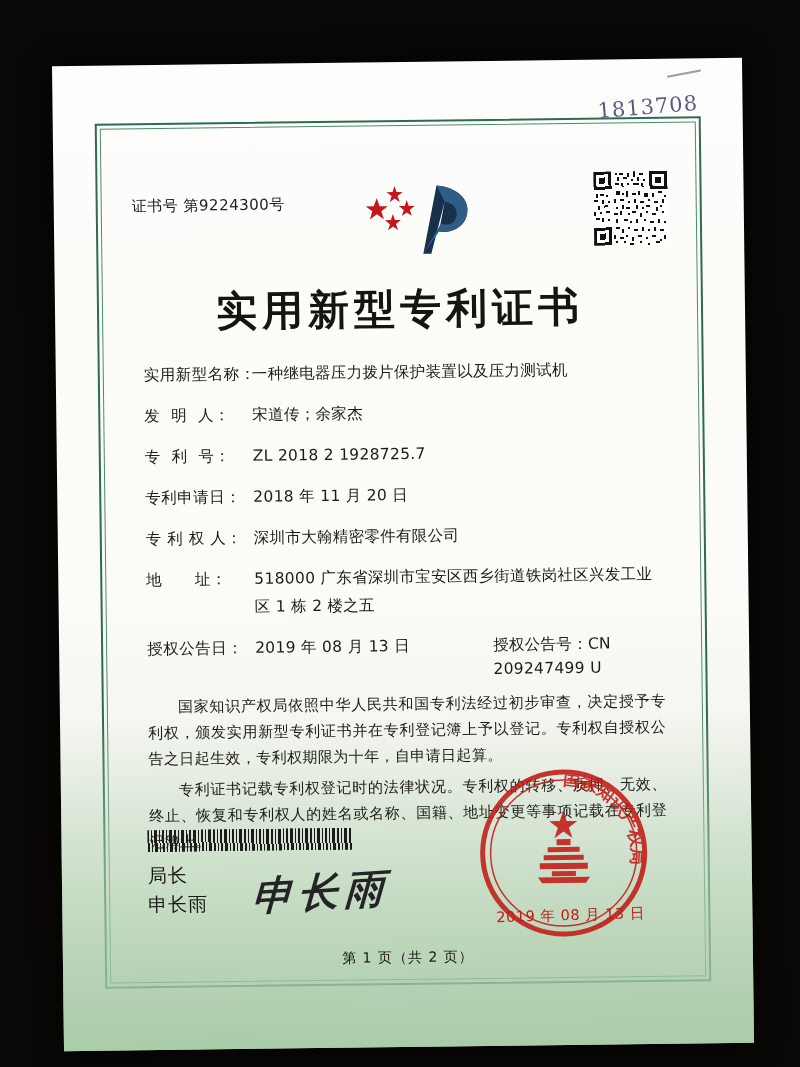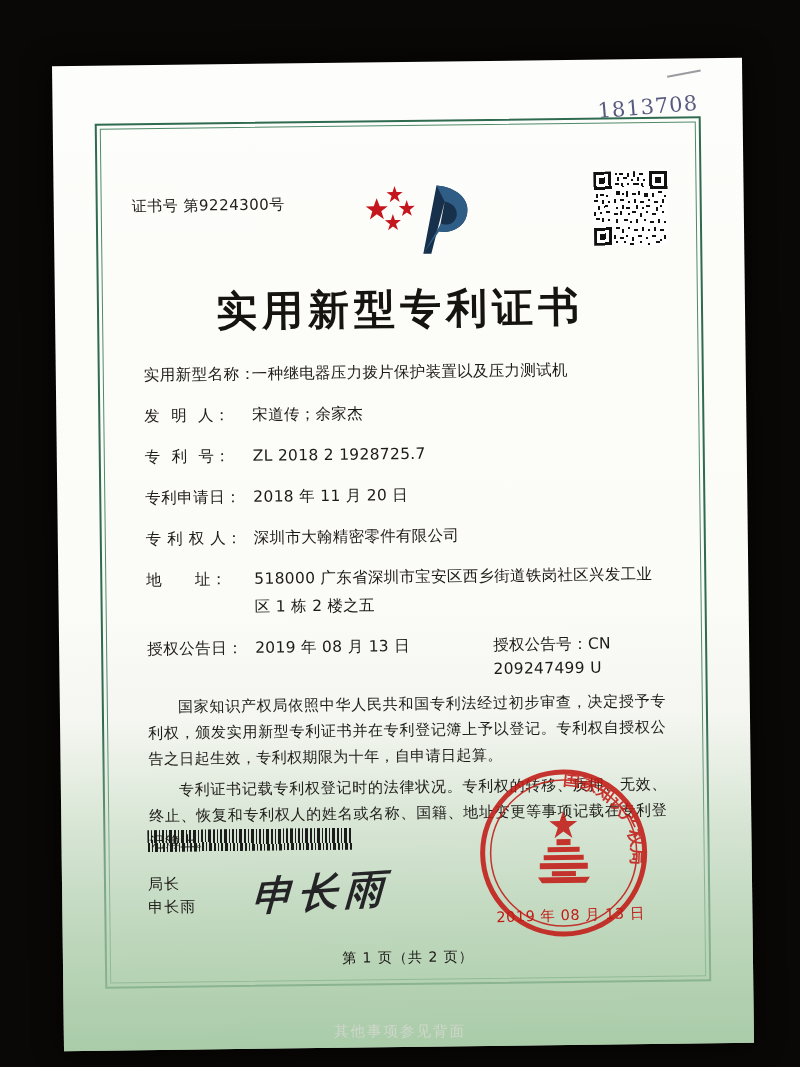--- a/index.html
+++ b/index.html
@@ -188,21 +188,21 @@
     bottom: 128px;
     width: 205px;
     height: 22px;
   }
 
   
   #sign-block {
     position: absolute;
     left: 26px;
     bottom: 62px;
-    font-size: 15px;
+    font-size: 19px;
     color: #1b1916;
     line-height: 1.5;
     letter-spacing: 1px;
   }
   #signature {
     position: absolute;
     left: 130px;
     bottom: 58px;
     font-family: "DejaVu Serif", serif;
     font-size: 40px;
@@ -537,15 +537,14 @@
         </svg>
       </div>
 
       <div id="seal-date">2019 年 08 月 13 日</div>
 
       <div id="page-number">第 1 页（共 2 页）</div>
 
     </div>
   </div>
 
-  <div id="footnote">其他事项参见背面</div>
 
 </div>
 
 </body></html>

